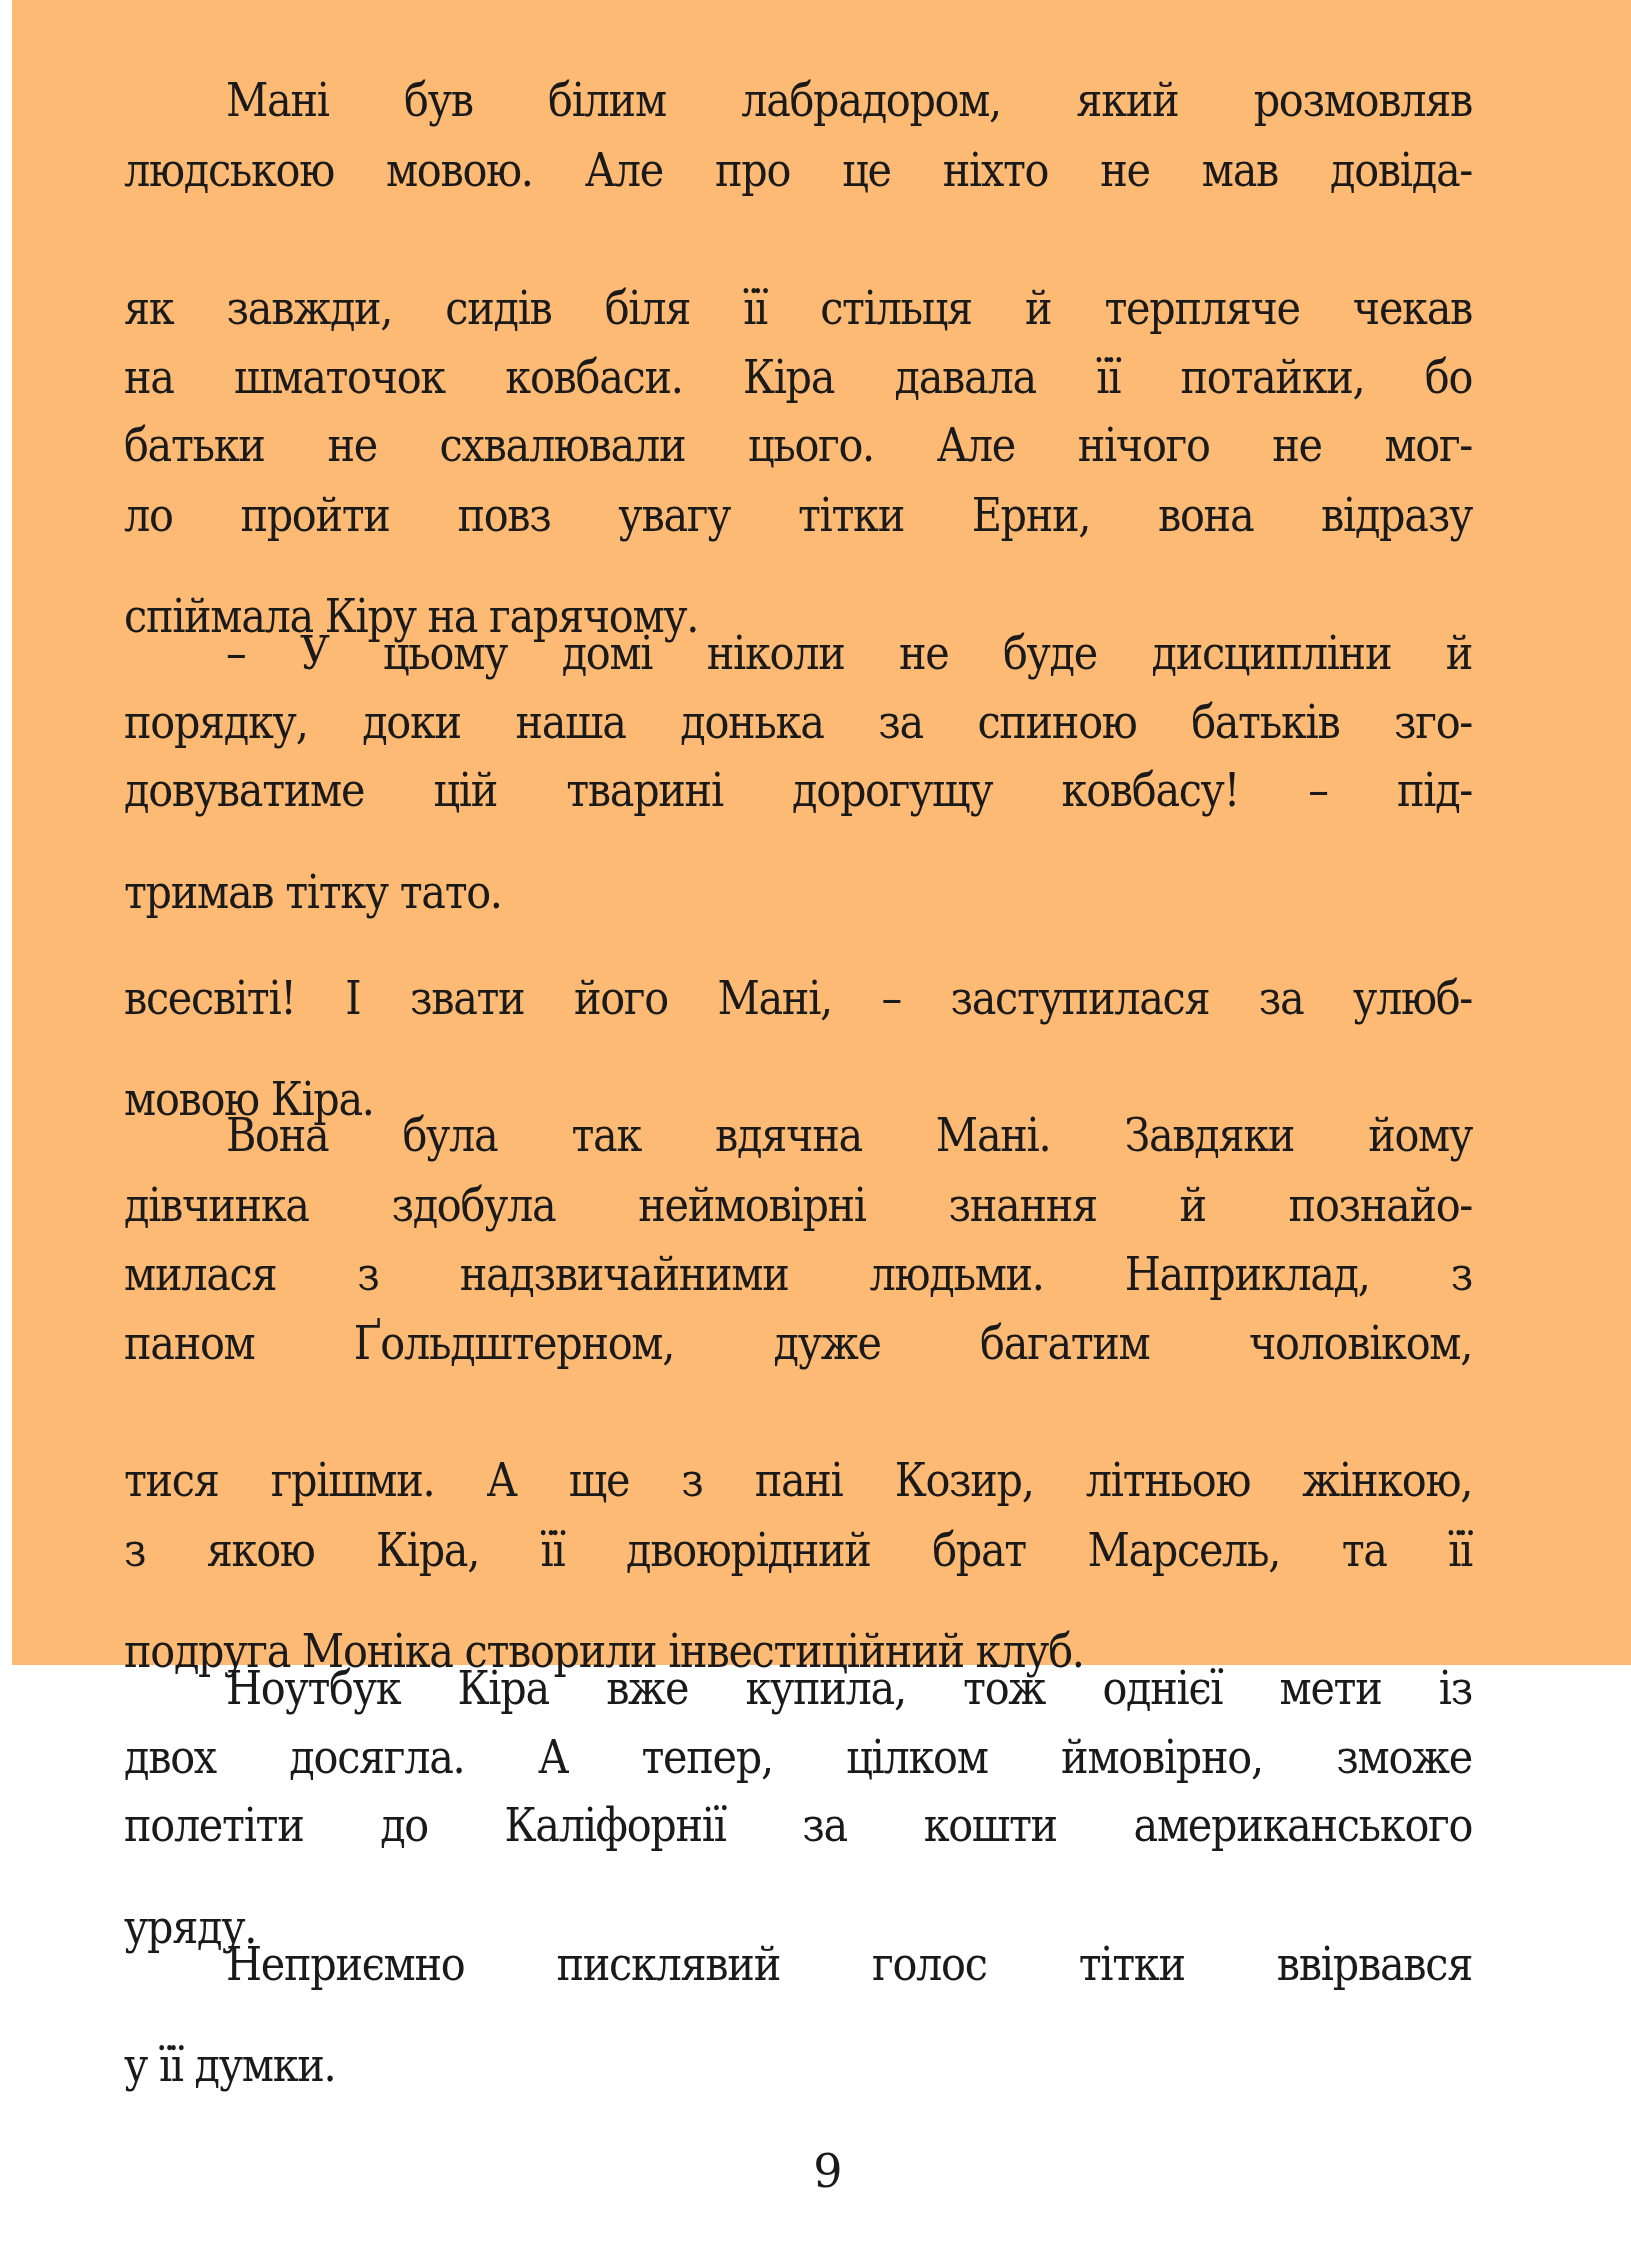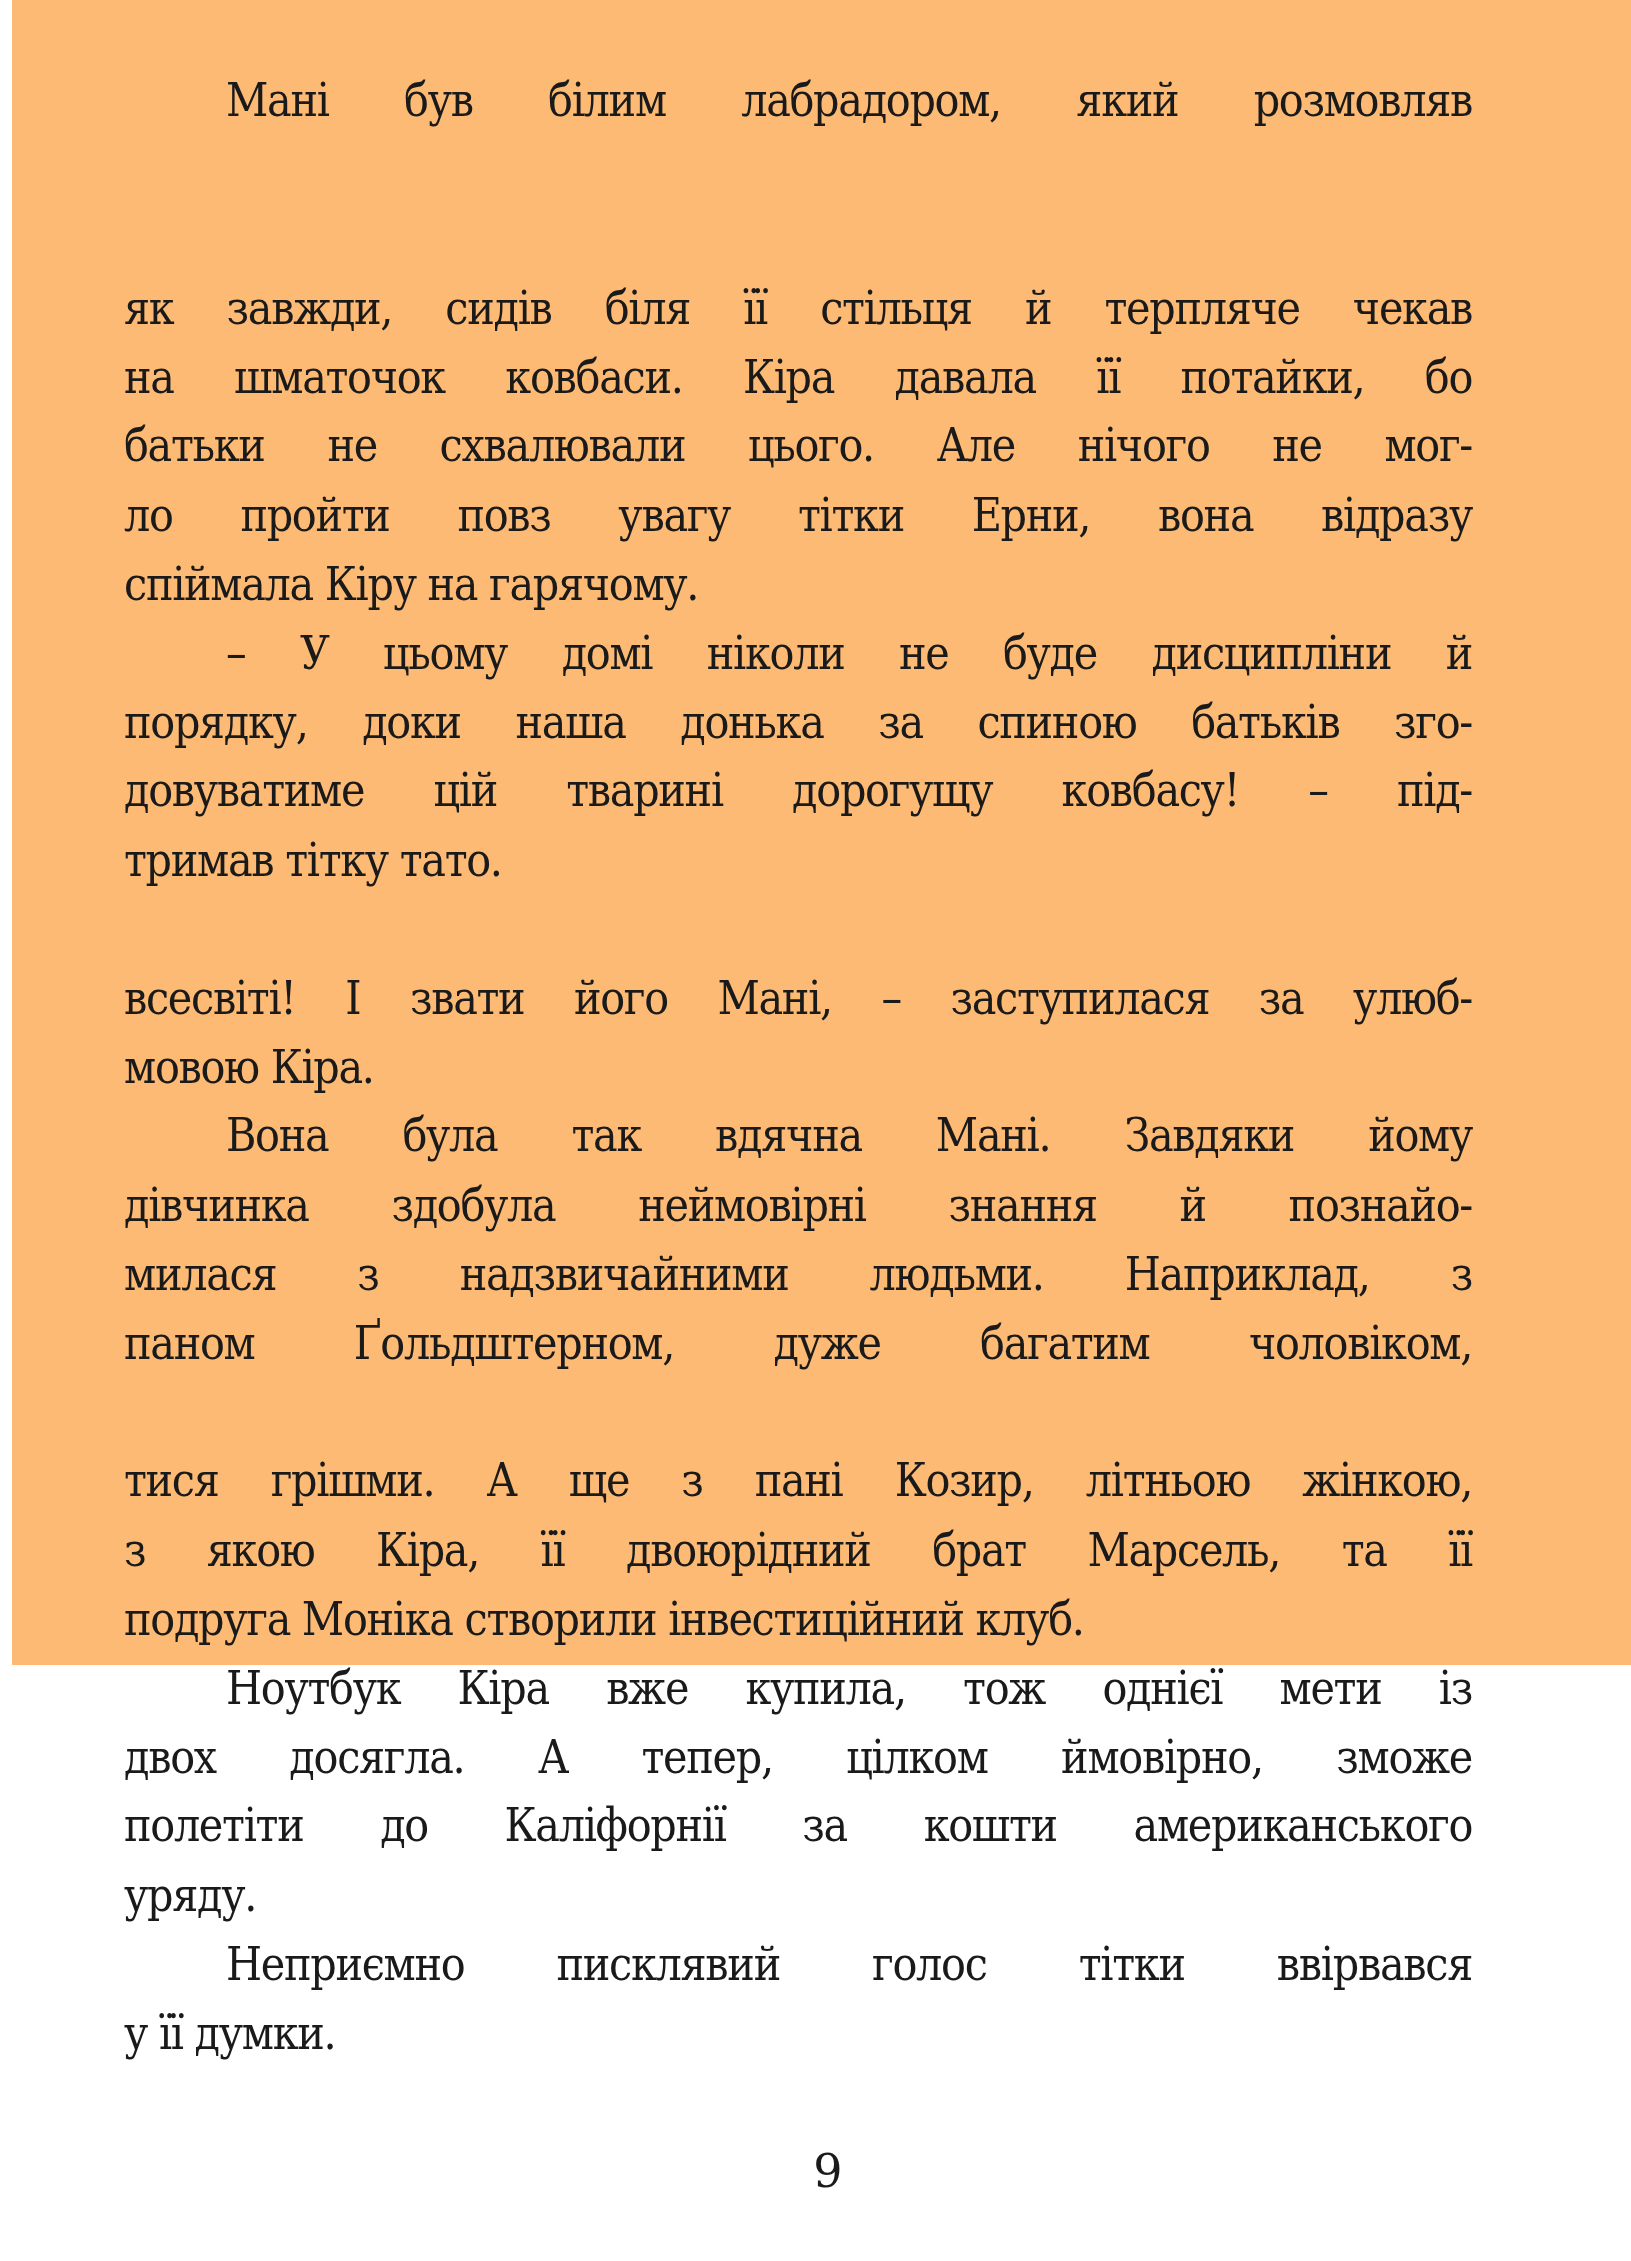--- a/index.html
+++ b/index.html
@@ -14,37 +14,38 @@
       font-family: "DejaVu Serif", serif;
       font-size: 46px;
       color: #1a1a1a;
       white-space: nowrap;
       text-align: justify;
       text-align-last: justify;
       letter-spacing: -1.3px;
       font-stretch: condensed;
     }
     .line.indent { left: 214px; width: 1246px; }
-    .line.last { text-align-last: left; }
+    .line.last { text-align-last: left; margin-top: 32px; }
     .page-number {
       position: absolute;
       left: 0; width: 1632px;
       top: 2133px;
       text-align: center;
       font-family: "DejaVu Serif", serif;
       font-size: 46px;
       color: #1a1a1a;
       line-height: 76px;
     }
   </style>
 </head>
 <body>
 
 <div class="page">
   <div class="line indent" style="top:65px">Мані був білим лабрадором, який розмовляв</div>
+  <div class="line" style="top:135px">людською мовою. Але про це ніхто не мав довіда-</div>
   <div class="line" style="top:273px">як завжди, сидів біля її стільця й терпляче чекав</div>
   <div class="line" style="top:342px">на шматочок ковбаси. Кіра давала її потайки, бо</div>
   <div class="line" style="top:410px">батьки не схвалювали цього. Але нічого не мог-</div>
   <div class="line" style="top:480px">ло пройти повз увагу тітки Ерни, вона відразу</div>
   <div class="line last" style="top:549px">спіймала Кіру на гарячому.</div>
   <div class="line" style="top:687px">порядку, доки наша донька за спиною батьків зго-</div>
   <div class="line indent" style="top:618px">– У цьому домі ніколи не буде дисципліни й</div>
   <div class="line" style="top:755px">довуватиме цій тварині дорогущу ковбасу! – під-</div>
   <div class="line last" style="top:825px">тримав тітку тато.</div>
   <div class="line" style="top:963px">всесвіті! І звати його Мані, – заступилася за улюб-</div>

